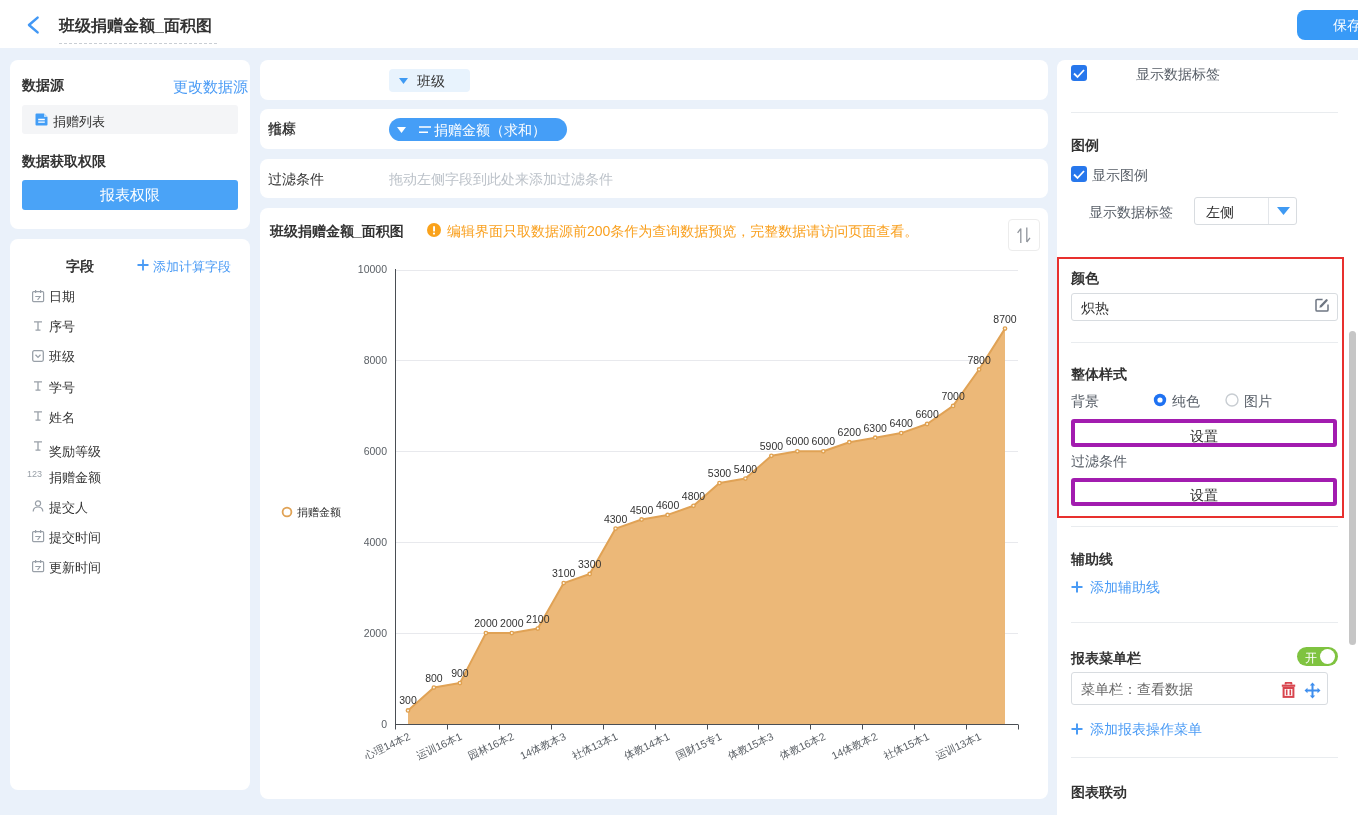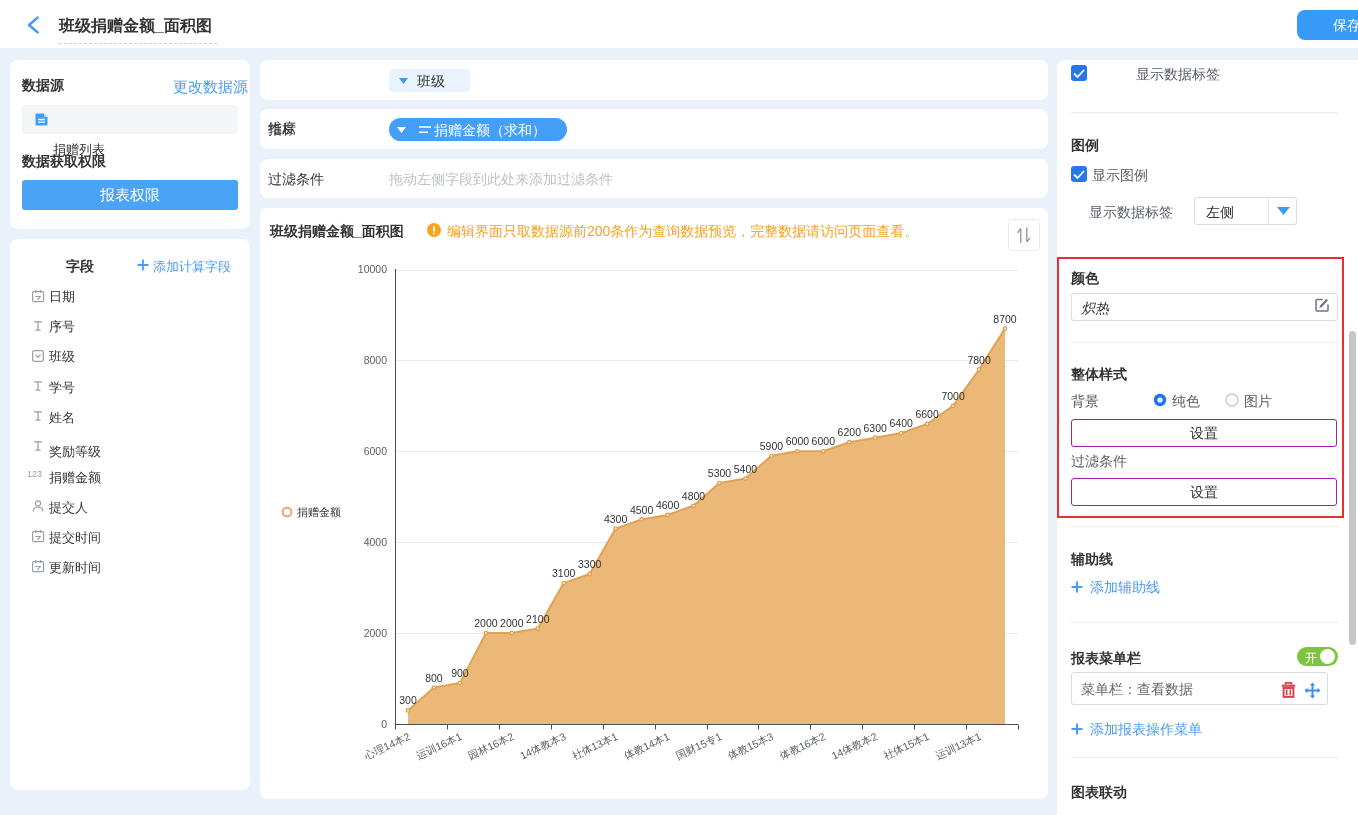--- a/index.html
+++ b/index.html
@@ -6,21 +6,21 @@
 html,body { width:1358px; height:815px; overflow:hidden; background:#eaf1fa;
   font-family:"Liberation Sans", sans-serif; }
 .abs { position:absolute; }
 .panel { position:absolute; background:#fff; border-radius:8px; }
 .bold { font-weight:bold; color:#333; font-size:14px; }
 .slate { color:#565d66; font-size:14px; }
 .link { color:#4a9bf5; font-size:15px; }
 .divider { position:absolute; height:1px; background:#e9ecef; }
 .cb { position:absolute; width:16px; height:16px; background:#2777ec; border-radius:3px; }
 .cb svg { position:absolute; left:2px; top:3px; }
-.btn-ghost { position:absolute; border:1px solid #a21caf; border-radius:3px; background:#fff;
+.btn-ghost { position:absolute; border:4px solid #a21caf; border-radius:3px; background:#fff;
   color:#333; font-size:14px; text-align:center; }
 </style>
 </head>
 <body>
 
 <div class="abs" style="left:0;top:0;width:1358px;height:48px;background:#fff;"></div>
 <svg class="abs" style="left:24px;top:15px" width="20" height="20" viewBox="0 0 20 20">
   <path d="M13.6 2.6 L5 10 L13.6 17.4" fill="none" stroke="#4298f5" stroke-width="2.5" stroke-linecap="round" stroke-linejoin="round"></path>
 </svg>
 <div class="abs" style="left:59px;top:16px;width:158px;font-size:16px;color:#333;font-weight:bold;border-bottom:1px dashed #c9ced4;padding-bottom:6px;white-space:nowrap;">班级捐赠金额_面积图</div>
@@ -37,21 +37,21 @@
 <div class="abs" style="left:1057px;top:60px;width:301px;height:755px;background:#fff;border-radius:8px 0 0 0;"></div>
 
 <div class="abs bold" style="left:22px;top:77px;">数据源</div>
 <div class="abs link" style="left:173px;top:78px;">更改数据源</div>
 <div class="abs" style="left:22px;top:105px;width:216px;height:29px;background:#f4f5f7;border-radius:3px;"></div>
 <svg class="abs" style="left:34px;top:112px" width="15" height="15" viewBox="0 0 15 15">
   <path d="M1.5 2.5 a1 1 0 0 1 1 -1 h7.5 l3.5 3.5 v7.5 a1 1 0 0 1 -1 1 h-10 a1 1 0 0 1 -1 -1 z" fill="#429df6"></path>
   <path d="M10 1.5 v3.5 h3.5 z" fill="#b9dcfb"></path>
   <path d="M4.2 7.5 h6.6 M4.2 10.2 h6.6" stroke="#fff" stroke-width="1.3"></path>
 </svg>
-<div class="abs" style="left:53px;top:113px;font-size:13px;color:#333;margin-top:28px;">捐赠列表</div>
+<div class="abs" style="left:53px;top:113px;font-size:13px;color:#333;">捐赠列表</div>
 <div class="abs bold" style="left:22px;top:153px;text-align:right;">数据获取权限</div>
 <div class="abs" style="left:22px;top:180px;width:216px;height:30px;background:#4aa3f7;border-radius:3px;color:#fff;font-size:15px;text-align:center;line-height:30px;">报表权限</div>
 
 <div class="abs bold" style="left:22px;top:258px;margin-left:44px;">字段</div>
 <svg class="abs" style="left:137px;top:259px" width="12" height="12">
     <path d="M6 0.5 V11.5 M0.5 6 H11.5" stroke="#4a9bf5" stroke-width="1.8"></path>
   </svg>
 <div class="abs" style="left:153px;top:258px;font-size:13px;color:#4a9bf5;">添加计算字段</div>
 <style>
 .frow { position:absolute; left:49px; font-size:13px; color:#333; }
@@ -267,21 +267,21 @@
 <div class="abs" style="left:1268px;top:198px;width:1px;height:26px;background:#e3e6ea;"></div>
 <div class="abs" style="left:1206px;top:204px;font-size:14px;color:#333;">左侧</div>
 <svg class="abs" style="left:1277px;top:207px" width="13" height="9">
     <path d="M0 0 h13 l-6.5 8 z" fill="#3f9af3"></path>
   </svg>
 
 <div class="abs" style="left:1057px;top:257px;width:287px;height:261px;border:2px solid #e8302e;z-index:5;"></div>
 
 <div class="abs bold" style="left:1071px;top:270px;">颜色</div>
 <div class="abs" style="left:1071px;top:293px;width:267px;height:28px;border:1px solid #d8dce0;border-radius:3px;background:#fff;"></div>
-<div class="abs" style="left:1081px;top:300px;font-size:14px;color:#333;font-style:italic;">炽热</div>
+<div class="abs" style="left:1081px;top:300px;font-size:14px;color:#333;">炽热</div>
 <svg class="abs" style="left:1315px;top:298px" width="14" height="14" viewBox="0 0 14 14">
   <path d="M13 6.4 V12 a1.1 1.1 0 0 1 -1.1 1.1 H2.1 A1.1 1.1 0 0 1 1 12 V2.5 a1.1 1.1 0 0 1 1.1 -1.1 H7.6" stroke="#6e7682" stroke-width="1.5" fill="none"></path>
   <path d="M4.4 9.8 l0.6 -2.2 L10.8 1.5 a1.15 1.15 0 0 1 1.65 1.6 L6.6 9.2 z" fill="#6e7682"></path>
 </svg>
 <div class="divider" style="left:1071px;top:342px;width:267px;"></div>
 
 <div class="abs bold" style="left:1071px;top:366px;">整体样式</div>
 <div class="abs slate" style="left:1071px;top:393px;">背景</div>
 <svg class="abs" style="left:1153px;top:393px" width="14" height="14">
     <circle cx="7" cy="7" r="6.2" fill="#1f72f2"></circle>

